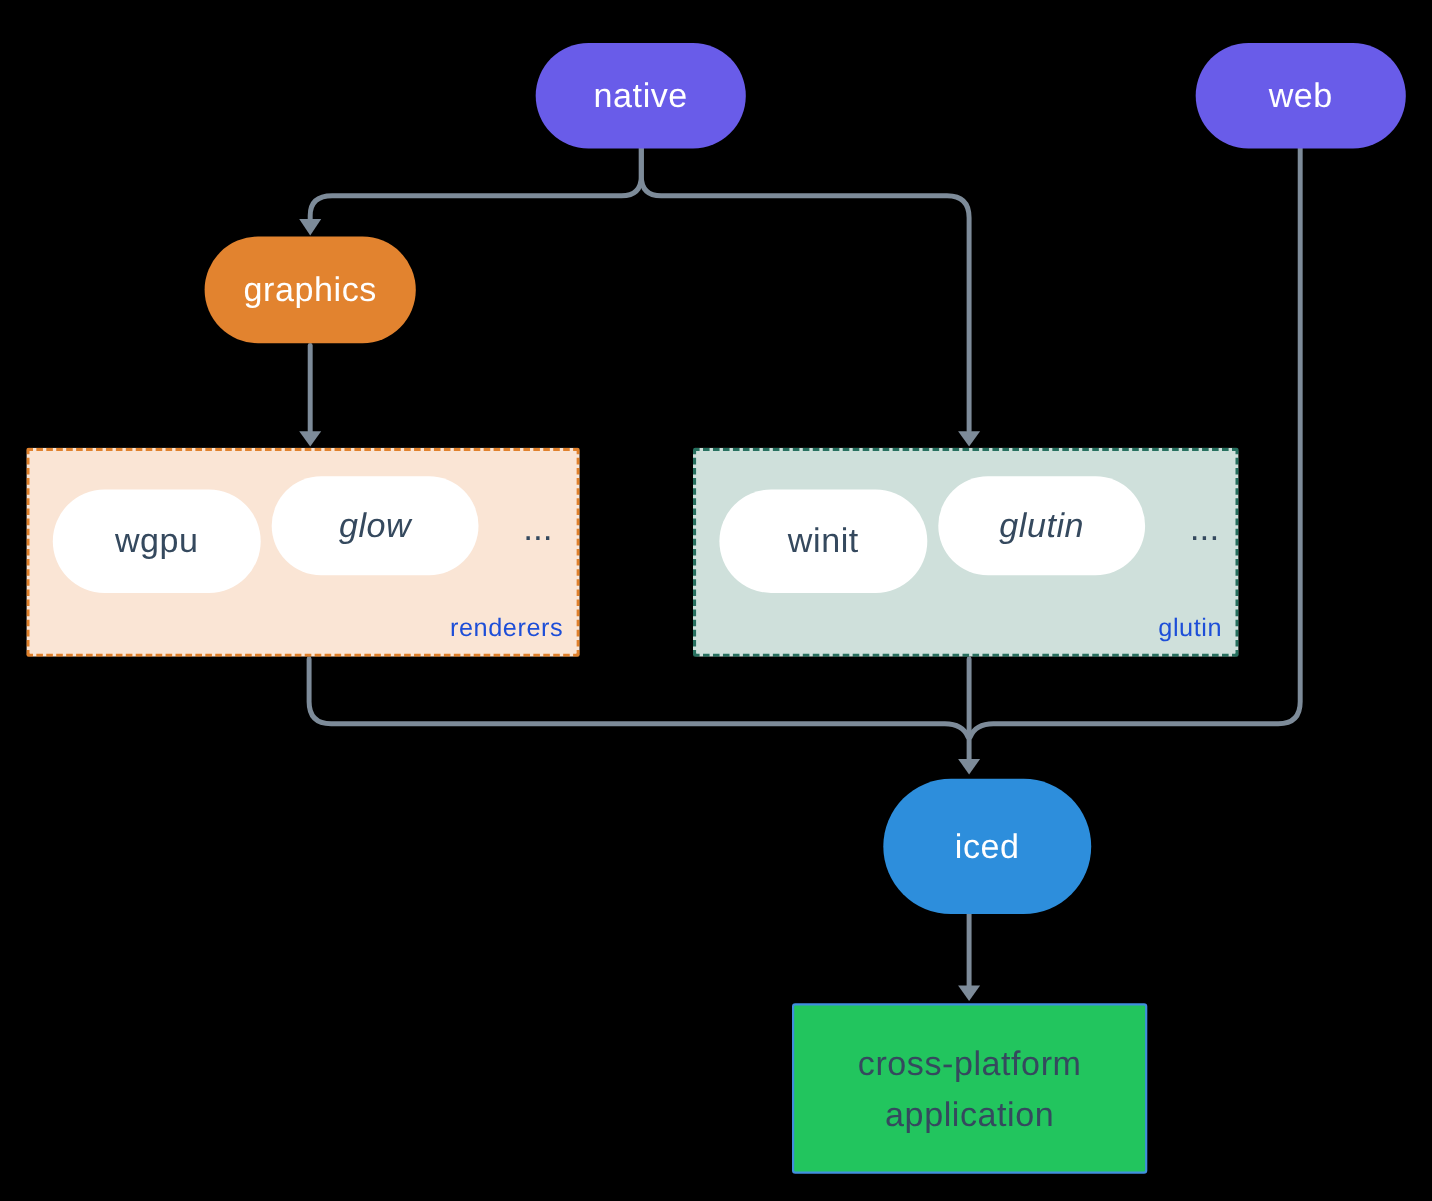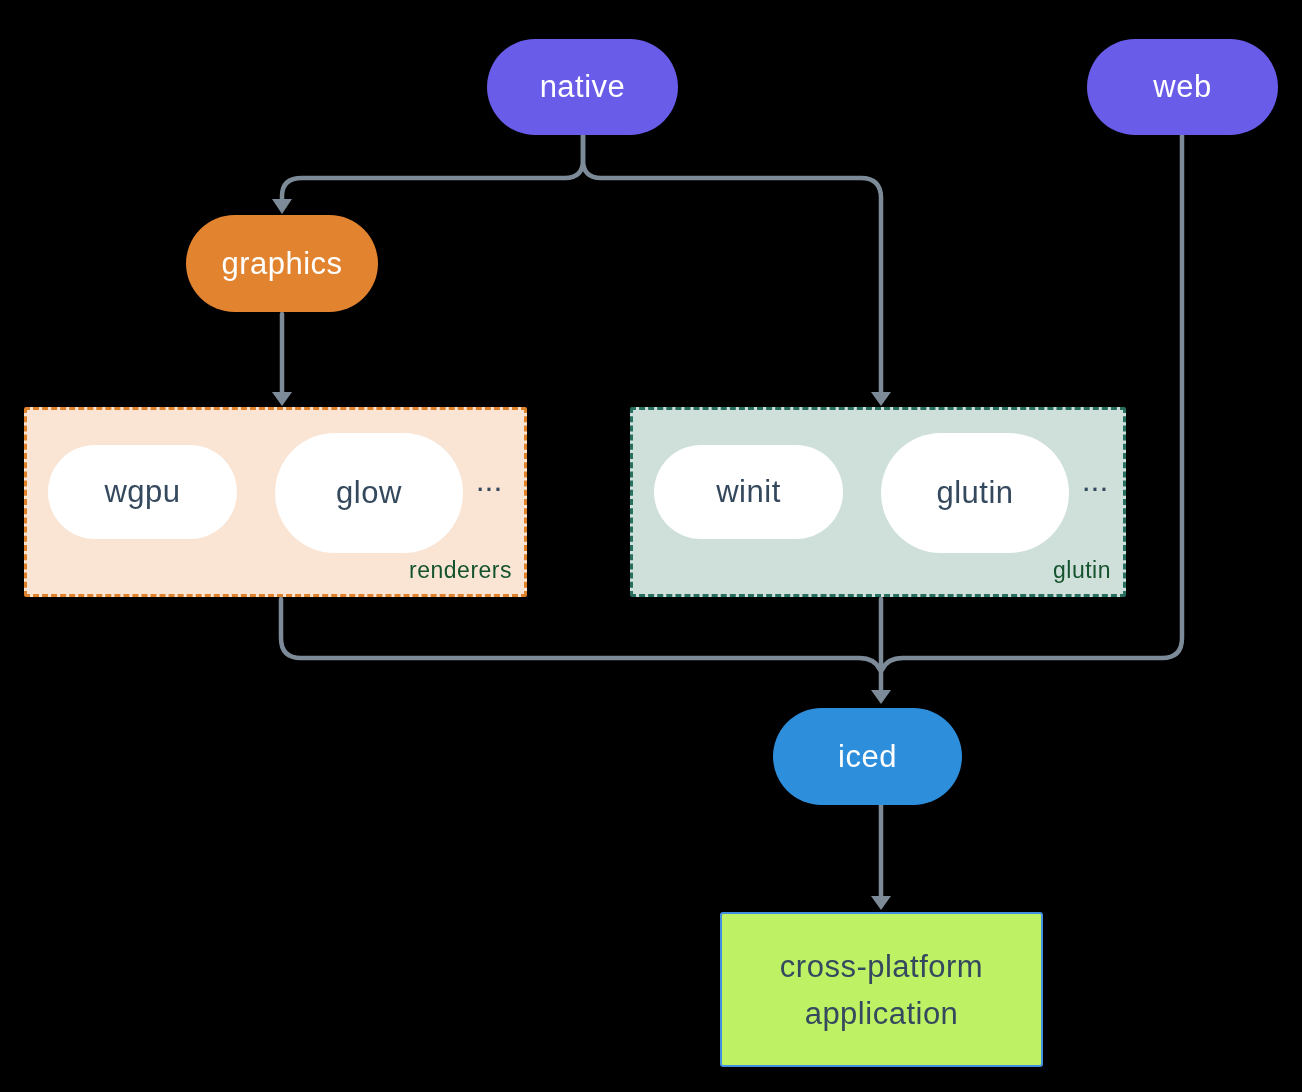--- a/index.html
+++ b/index.html
@@ -42,21 +42,21 @@
     letter-spacing: 0.5px;
   }
   .pill.purple { background: #695CE9; color: #FFFFFF; margin-top: 16px; }
   .pill.orange { background: #E2832F; color: #FFFFFF; }
   .pill.blue   { background: #2D8EDC; color: #FFFFFF; }
   .pill.white  { background: #FFFFFF; color: #35495E; }
 
   .pill-native   { left: 487px;  top: 23px;  width: 191px; height: 96px; }
   .pill-web      { left: 1087px; top: 23px;  width: 191px; height: 96px; }
   .pill-graphics { left: 186px;  top: 215px; width: 192px; height: 97px; }
-  .pill-iced     { left: 773px;  top: 708px; width: 189px; height: 97px; }
+  .pill-iced     { left: 803px;  top: 708px; width: 189px; height: 123px; }
 
   .group {
     position: absolute;
     top: 407px;
     height: 190px;
     box-sizing: border-box;
     border-radius: 2px;
   }
   .group-renderers {
     left: 24px;
@@ -65,49 +65,49 @@
     border: 3px dashed #E0812C;
   }
   .group-shells {
     left: 630px;
     width: 496px;
     background: #CFE0DB;
     border: 3px dashed #27705F;
   }
   .group .pill { font-size: 31px; }
   .gp-1 { left: 21px;  top: 35px; width: 189px; height: 94px; }
-  .gp-2 { left: 248px; top: 23px; width: 188px; height: 120px; }
+  .gp-2 { left: 220px; top: 23px; width: 188px; height: 90px; font-style: italic; }
   .ellipsis {
     position: absolute;
     left: 427px;
     top: 23px;
     width: 70px;
     height: 94px;
     display: flex;
     align-items: center;
     justify-content: center;
     font-size: 32px;
     color: #35495E;
   }
   .group-label {
     position: absolute;
     right: 12px;
     bottom: 10px;
     font-size: 23px;
-    color: #14532d;
+    color: #1d4ed8;
     letter-spacing: 0.5px;
   }
   .appbox {
     position: absolute;
     left: 720px;
     top: 912px;
     width: 323px;
     height: 155px;
     box-sizing: border-box;
-    background: #bef264;
+    background: #22c55e;
     border: 2.5px solid #418FDE;
     border-radius: 3px;
     display: flex;
     align-items: center;
     justify-content: center;
     text-align: center;
   }
   .appbox span {
     display: block;
     width: 250px;

